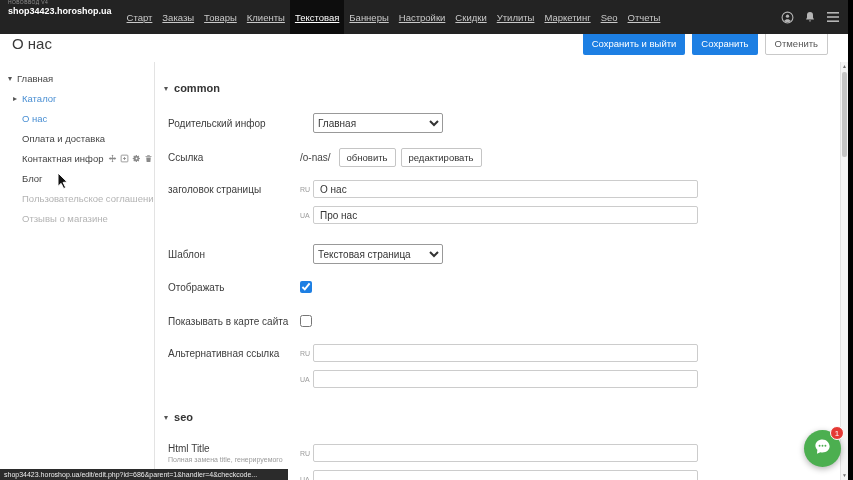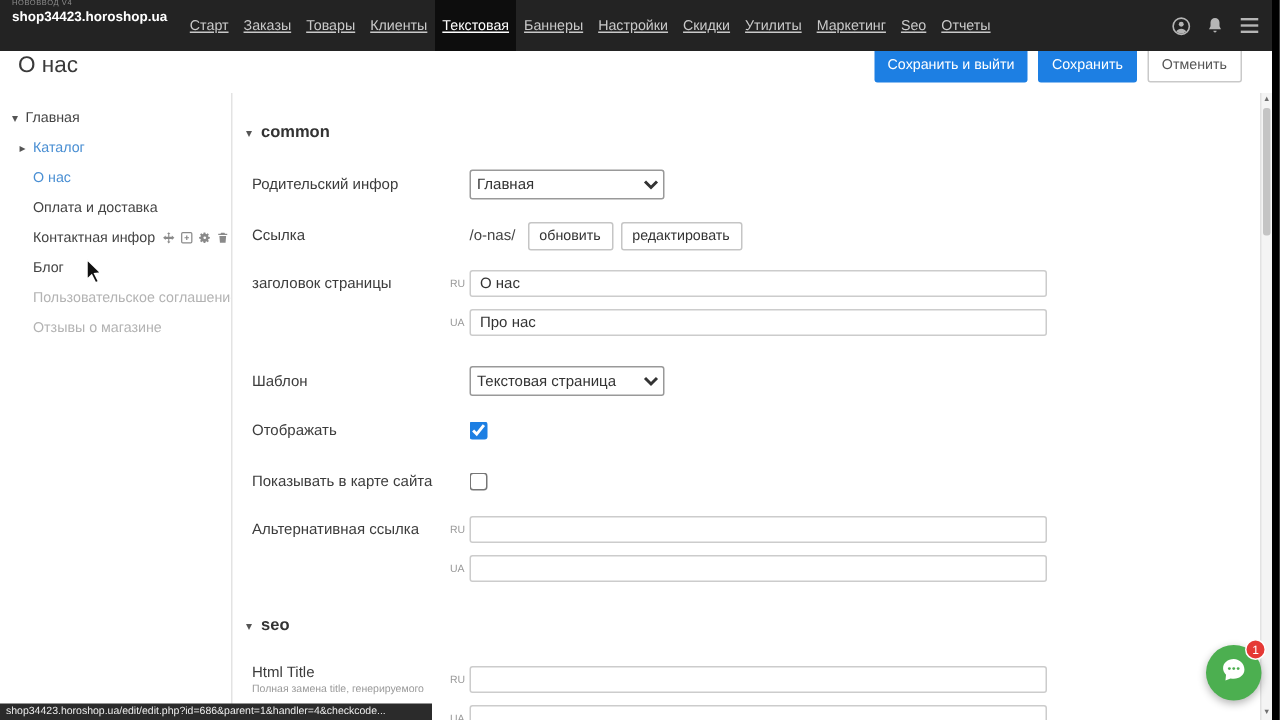--- a/index.html
+++ b/index.html
@@ -38,21 +38,21 @@
   
   .main { position:absolute; left:156px; top:62px; right:8px; bottom:0; background:#fff; overflow:hidden; }
   .fsection { position:absolute; left:8px; display:flex; align-items:center; height:20px; font-size:11px; font-weight:bold; color:#333; cursor:pointer; }
   .fsection .arrow { font-size:8px; margin-right:6px; color:#555; font-weight:normal; }
   .frow { position:absolute; left:12px; display:flex; align-items:center; height:20px; }
   .flabel { width:132px; font-size:10px; color:#3c3c3c; flex-shrink:0; }
   .flabel .hint { display:block; font-size:7px; color:#9a9a9a; margin-top:2px; white-space:nowrap; }
   .lang { width:13px; font-size:7px; color:#9a9a9a; flex-shrink:0; }
   .finput { width:385px; height:18px; border:1px solid #ccc; border-radius:2px; font-size:10px; padding:0 6px; color:#333; font-family:inherit; outline:none; }
   .fselect { margin-left:13px; width:130px; height:20px; font-size:10px; color:#333; font-family:inherit; border:1px solid #999; border-radius:2px; background:#fff; }
-  .fctrl { margin-left:13px; }
+  .fctrl { }
   .link-value { font-size:10px; color:#444; margin-right:8px; }
   .btn-small { background:#fff; border:1px solid #c5c5c5; border-radius:2px; font-size:9.5px; color:#333; padding:3px 7px; margin-right:5px; cursor:pointer; font-family:inherit; }
   .fcheck { width:12px; height:12px; accent-color:#1d7fe3; cursor:pointer; }
 
   
   .scrollbar { position:absolute; right:0; top:62px; bottom:0; width:8px; background:#f4f4f4; border-left:1px solid #e2e2e2; z-index:5; }
   .sb-arrow { height:9px; font-size:5px; color:#707070; text-align:center; line-height:9px; cursor:pointer; }
   .sb-arrow.down { position:absolute; bottom:0; left:0; right:0; }
   .sb-thumb { position:absolute; top:10px; left:1px; width:5px; height:85px; background:#c4c4c4; border-radius:2px; cursor:pointer; }
 

